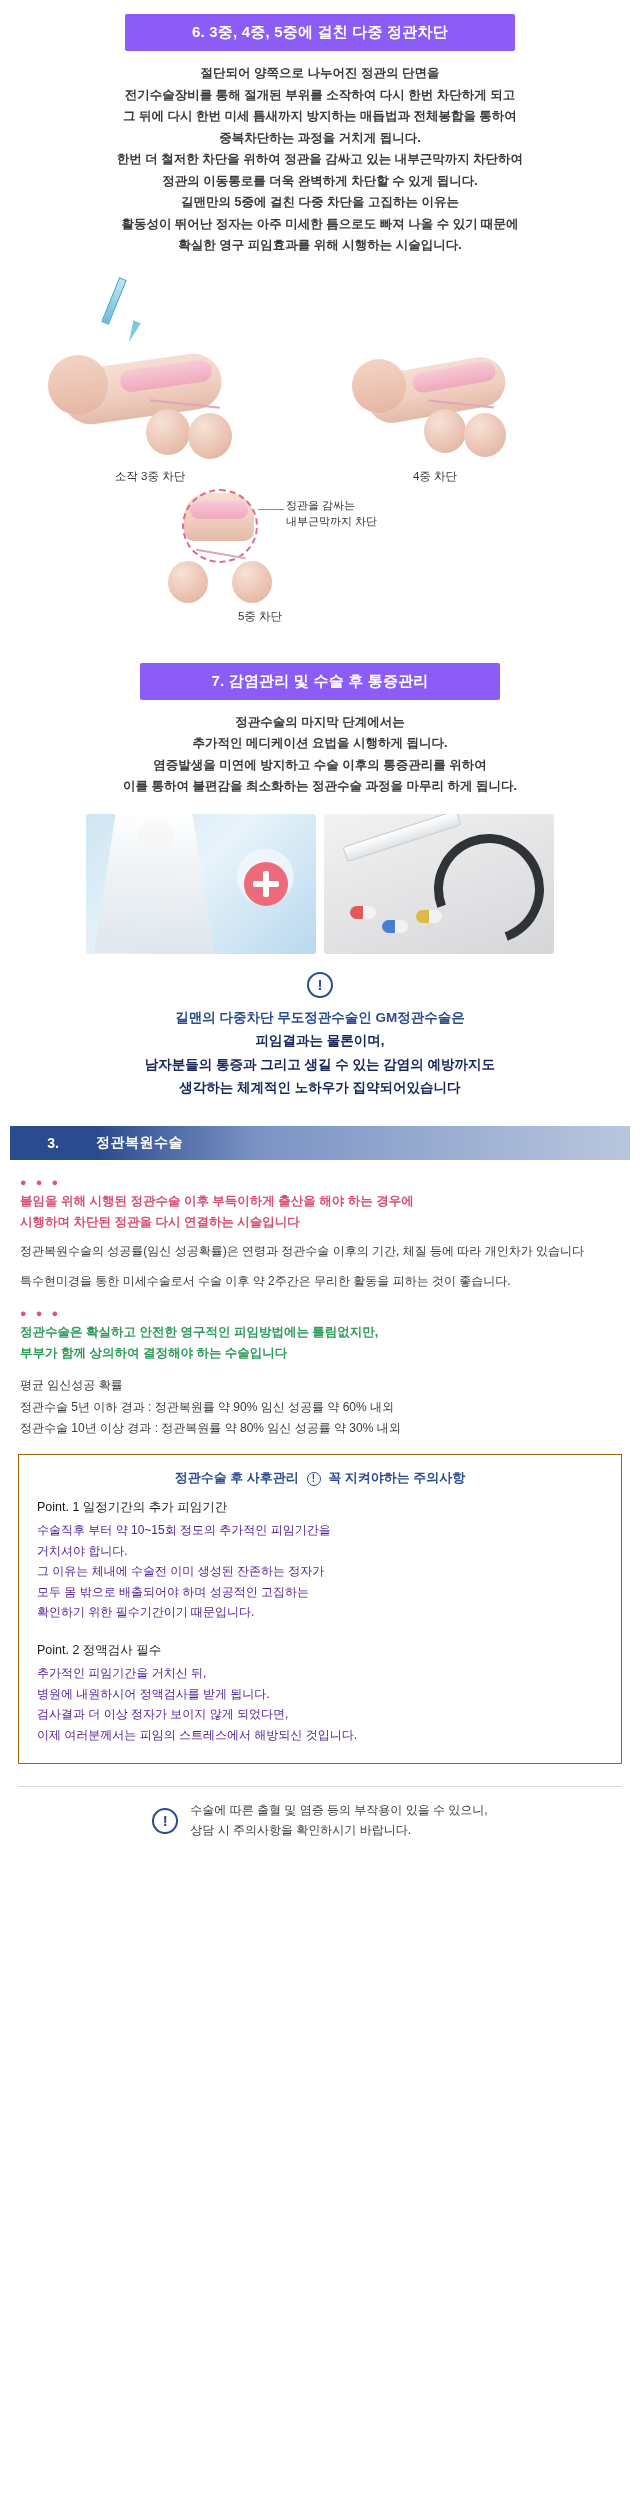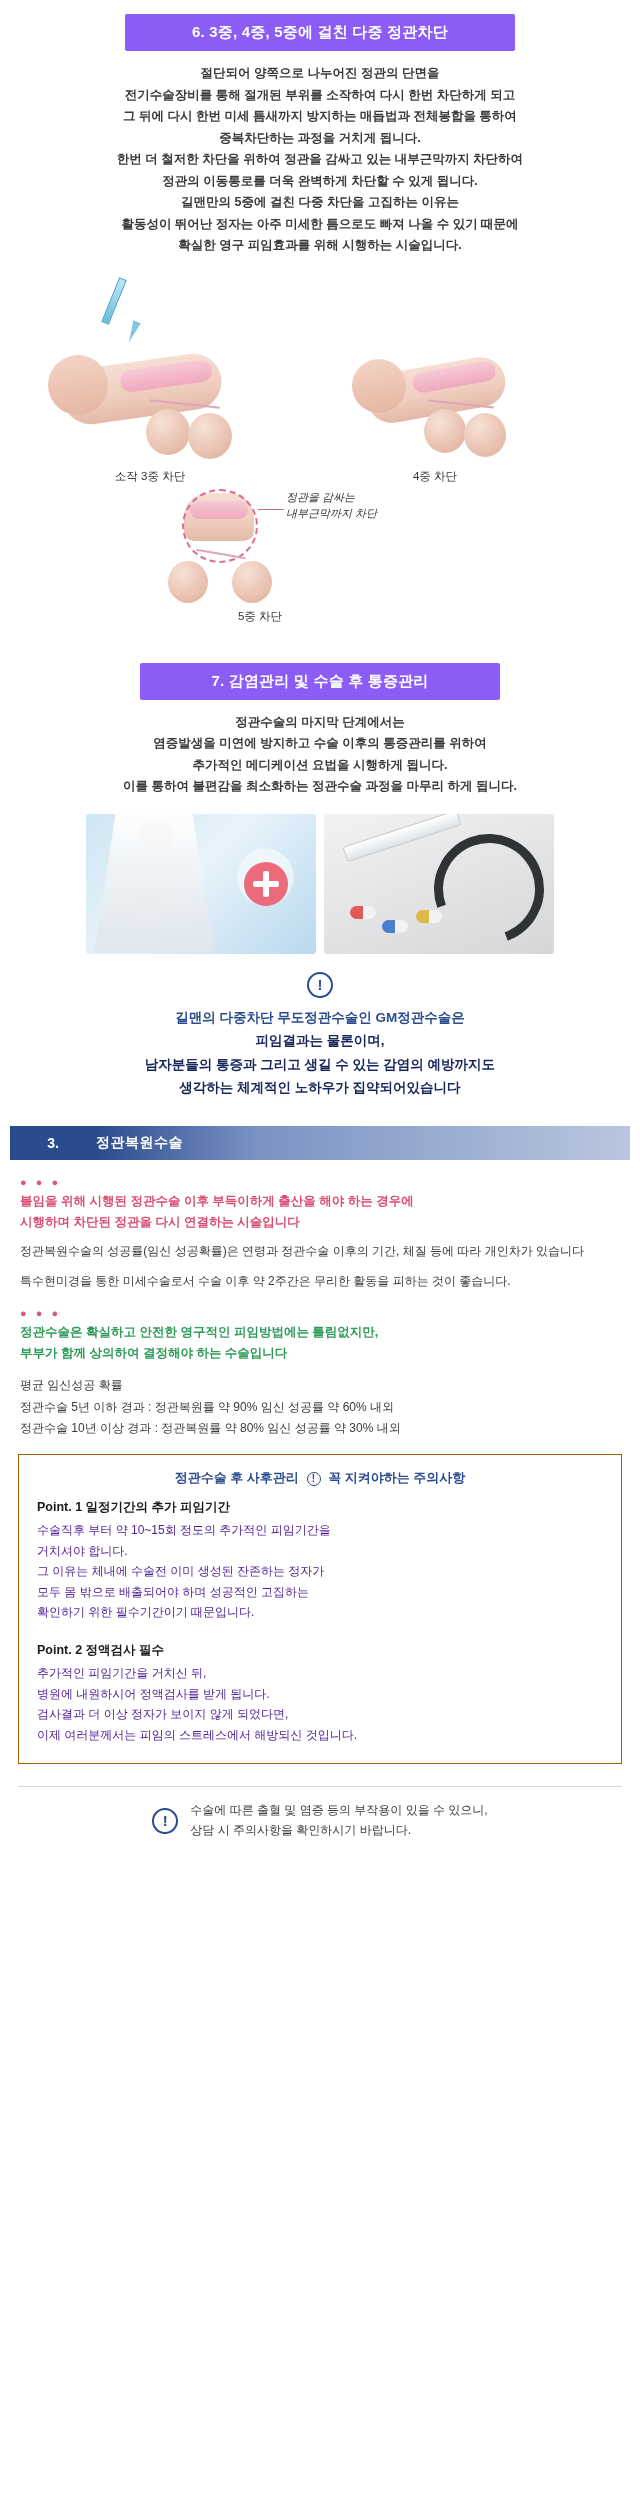--- a/index.html
+++ b/index.html
@@ -186,21 +186,21 @@
     padding: 14px 18px 18px 18px;
   }
   .box-title {
     text-align:center;color:#2b4b8f;font-weight:bold;font-size:13px;margin-bottom:12px;
   }
   .box-title .excl-sm{
     display:inline-block;width:14px;height:14px;border-radius:50%;
     border:1.5px solid #2b4b8f;font-size:10px;line-height:12px;text-align:center;
     vertical-align:middle;margin:0 4px;
   }
-  .point-h { font-size:12.5px;font-weight:bold;color:#1a1a1a;margin-top:6px;}
+  .point-h { font-size:12.5px;font-weight:normal;color:#1a1a1a;margin-top:6px;}
   .point-b { font-size:12px;line-height:1.7;color:#4c1d95;margin-top:4px;}
   .point-gap { height:14px; }
 
   
   .divider { border-top:1px solid #d8d8d8; margin: 22px 18px 0 18px; }
   .footer {
     display:flex;align-items:center;justify-content:center;gap:12px;
     padding: 14px 20px 0 20px;
   }
   .footer .excl { margin:0; }
@@ -250,34 +250,34 @@
     </div>
 
     <div>
       <div class="shaft" style="left:184px;top:224px;width:70px;height:48px;border-radius:24px 24px 10px 10px;"></div>
       <div class="pinkband" style="left:190px;top:232px;width:58px;height:18px;"></div>
       <div class="zoom-circle" style="left:182px;top:220px;width:76px;height:74px;"></div>
       <div class="ball" style="left:168px;top:292px;width:40px;height:42px;"></div>
       <div class="ball" style="left:232px;top:292px;width:40px;height:42px;"></div>
       <div class="vasline" style="left:196px;top:284px;width:50px;height:2px;transform:rotate(10deg);"></div>
       <div class="anno-line" style="left:258px;top:240px;width:26px;"></div>
-      <div class="anno" style="left:286px;top:220px;font-style:italic;">
+      <div class="anno" style="left:286px;top:228px;">
         <div>정관을 감싸는</div>
         <div>내부근막까지 차단</div>
       </div>
       <div class="caption" style="left:180px;top:340px;">5중 차단</div>
     </div>
   </div>
 
   <div class="bar-blue small" style="margin-top:54px;">7. 감염관리 및 수술 후 통증관리</div>
 
   <div class="center-text">
     <p>정관수술의 마지막 단계에서는</p>
+    <p>추가적인 메디케이션 요법을 시행하게 됩니다.</p>
     <p>염증발생을 미연에 방지하고 수술 이후의 통증관리를 위하여</p>
-    <p>추가적인 메디케이션 요법을 시행하게 됩니다.</p>
     <p>이를 통하여 불편감을 최소화하는 정관수술 과정을 마무리 하게 됩니다.</p>
   </div>
 
   <div class="photos">
     <div class="photo photo-a">
       <div class="doc-head"></div>
       <div class="hex" style="left:18px;top:66px;"></div>
       <div class="hex" style="left:44px;top:92px;"></div>
       <div class="hex" style="left:74px;top:70px;"></div>
       <div class="plus"></div>

